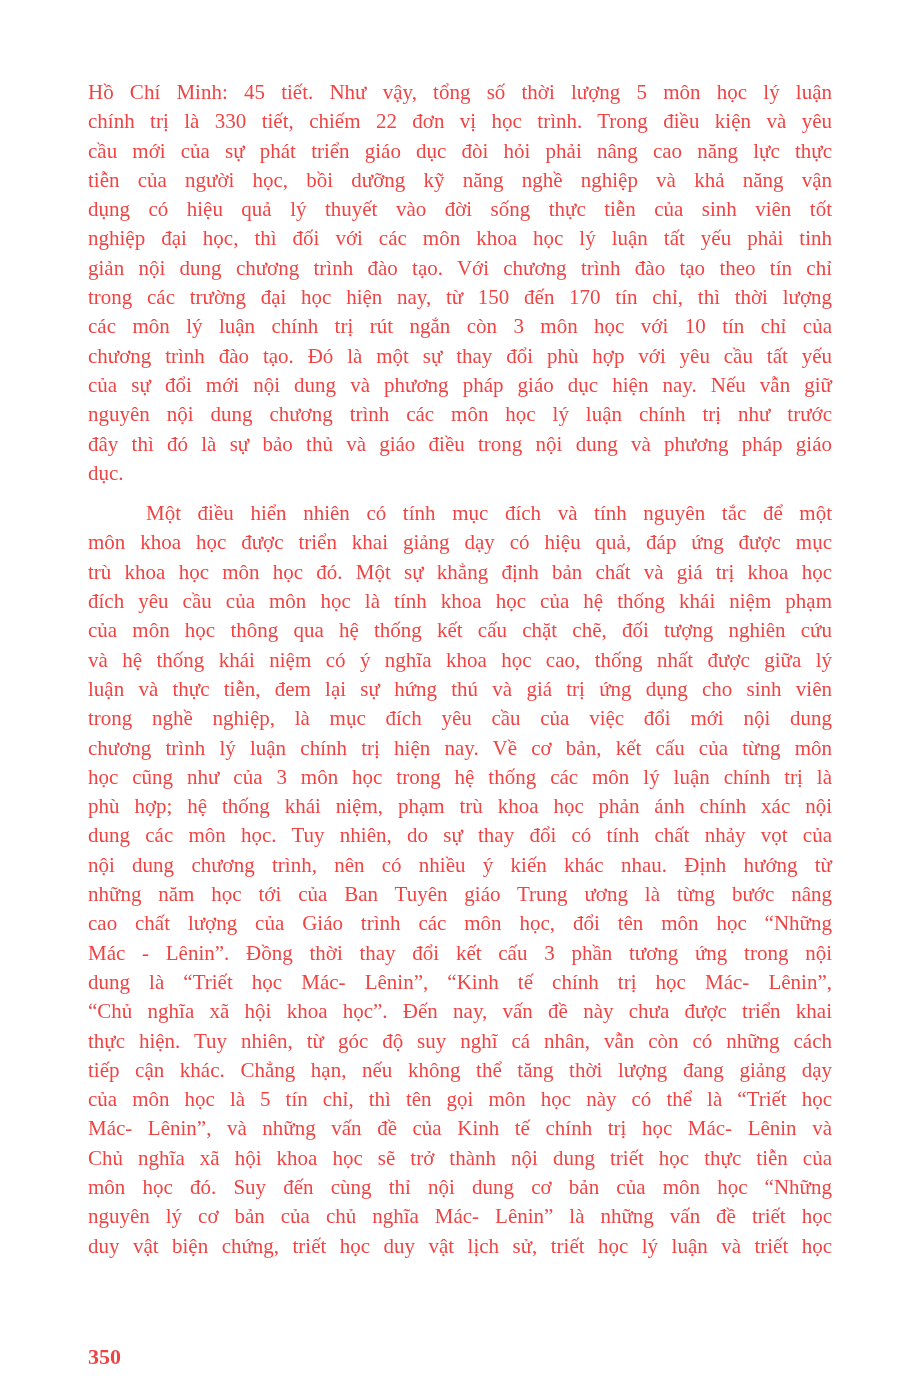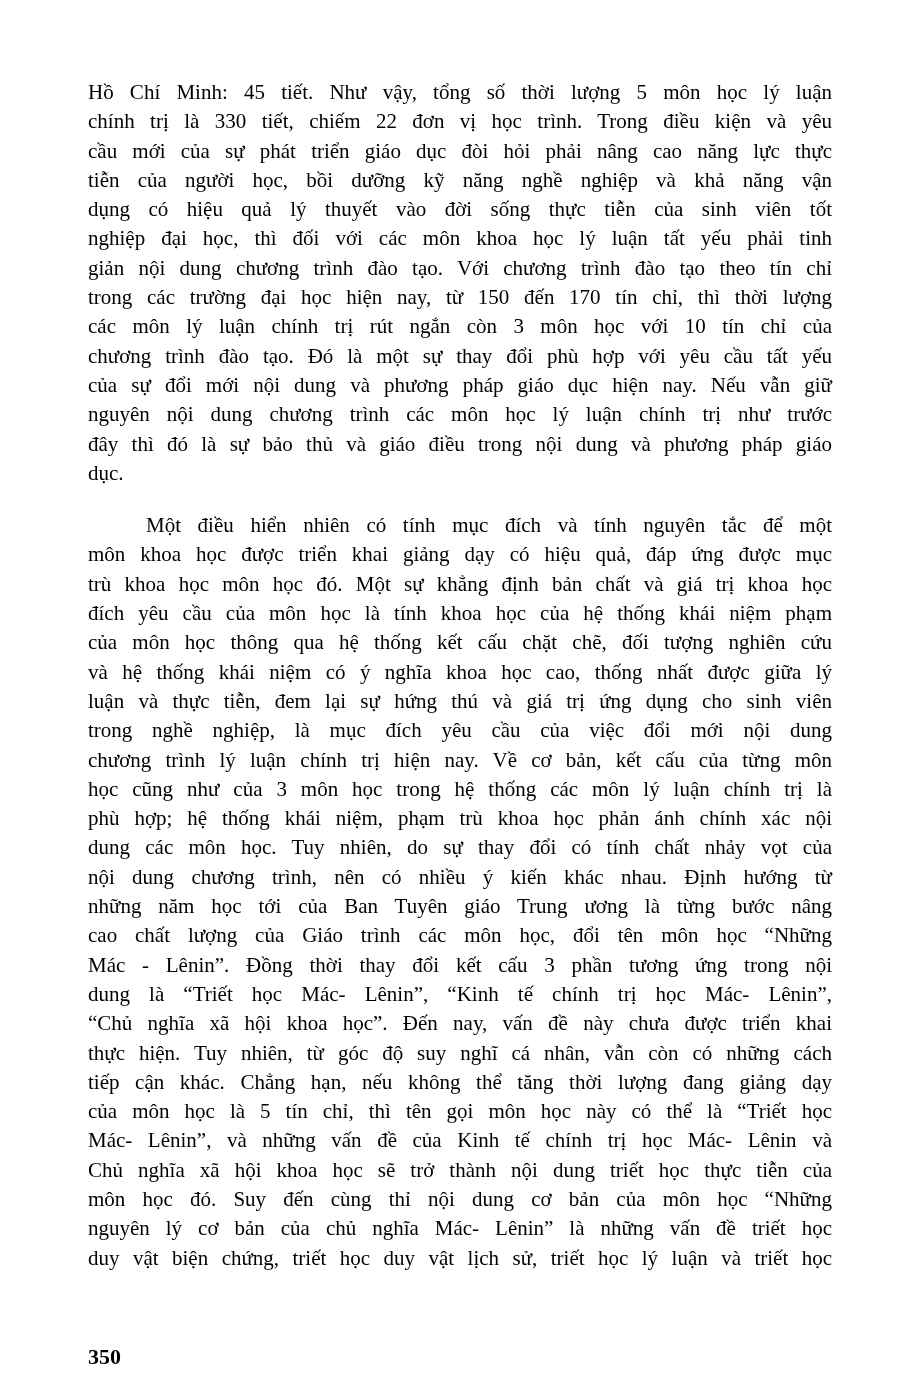--- a/index.html
+++ b/index.html
@@ -5,35 +5,35 @@
   html, body {
     margin: 0;
     padding: 0;
     background: #ffffff;
   }
   .page {
     position: relative;
     width: 916px;
     height: 1388px;
     background: #ffffff;
-    color: #000000;
+    color: #ef4444;
     font-family: "Liberation Serif", "DejaVu Serif", serif;
     overflow: hidden;
   }
   .body-text {
     position: absolute;
     left: 88px;
     right: 84px;
     top: 78px;
   }
   .paragraph {
     margin: 0;
   }
   .paragraph + .paragraph {
-    margin-top: 23px;
+    margin-top: 11px;
   }
   .line {
     font-size: 21px;
     line-height: 29.3px;
     text-align: justify;
     text-align-last: justify;
     -moz-text-align-last: justify;
   }
   .line.indent {
     text-indent: 58px;

